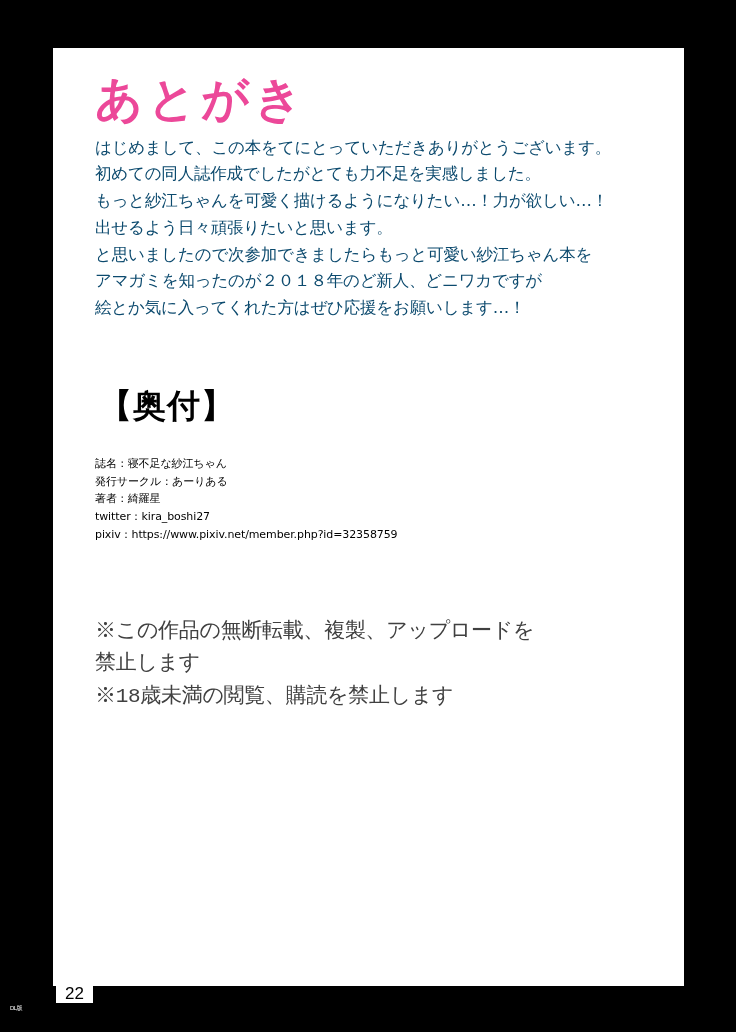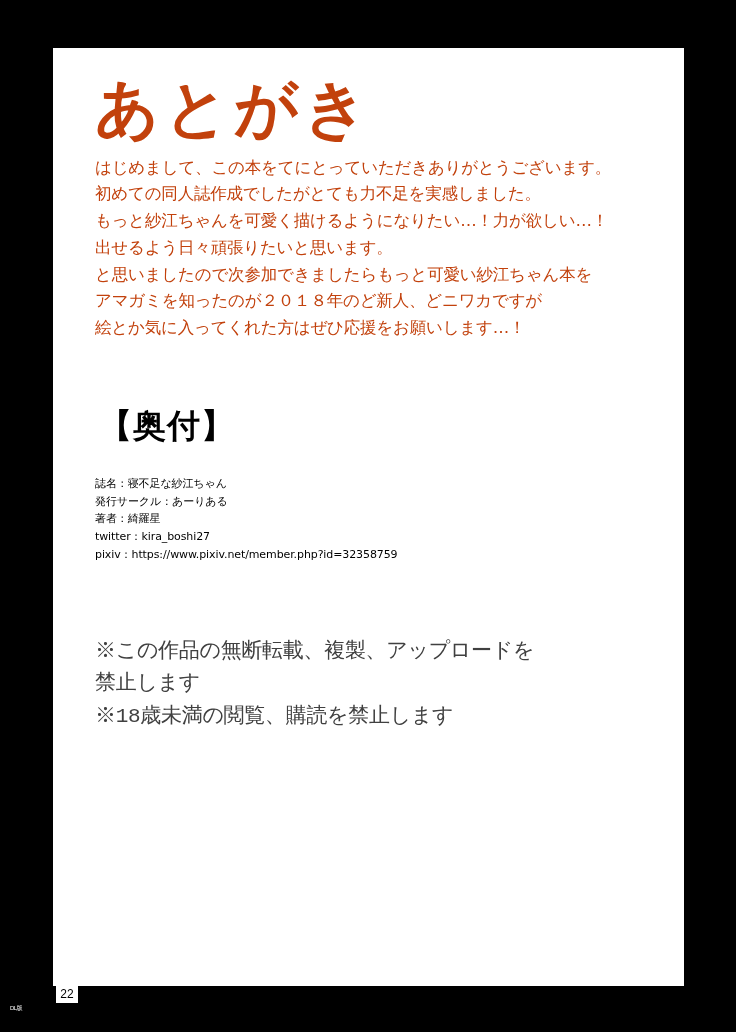--- a/index.html
+++ b/index.html
@@ -23,33 +23,33 @@
     background: #ffffff;
   }
   .inner {
     position: absolute;
     left: 42px;
     top: 22px;
     right: 30px;
   }
   .afterword-title {
     font-family: "DejaVu Sans", sans-serif;
-    font-size: 63px;
+    font-size: 47px;
     font-weight: bold;
     letter-spacing: 5px;
-    color: #c2410c;
+    color: #ec4899;
     line-height: 1.25;
     margin: 0 0 6px 0;
     white-space: nowrap;
   }
   .afterword-body {
     font-family: "DejaVu Sans", sans-serif;
     font-size: 16.5px;
     line-height: 1.62;
-    color: #c2410c;
+    color: #0c4a6e;
     letter-spacing: -0.2px;
     white-space: nowrap;
   }
   .afterword-body div {
     height: 1.62em;
   }
   .colophon-title {
     font-family: "DejaVu Sans", sans-serif;
     font-size: 33px;
     font-weight: bold;
@@ -94,26 +94,26 @@
     font-size: 6px;
     line-height: 11px;
     text-align: center;
     font-family: "Liberation Sans", sans-serif;
     letter-spacing: -0.5px;
   }
   #page-number {
     position: absolute;
     left: 56px;
     top: 985px;
-    width: 22px;
+    width: 37px;
     height: 18px;
     background: #ffffff;
     color: #000000;
     font-family: "Liberation Sans", sans-serif;
-    font-size: 12px;
+    font-size: 17px;
     line-height: 18px;
     text-align: center;
   }
 </style>
 </head>
 <body>
 
 <div id="page">
   <div class="inner">
 

